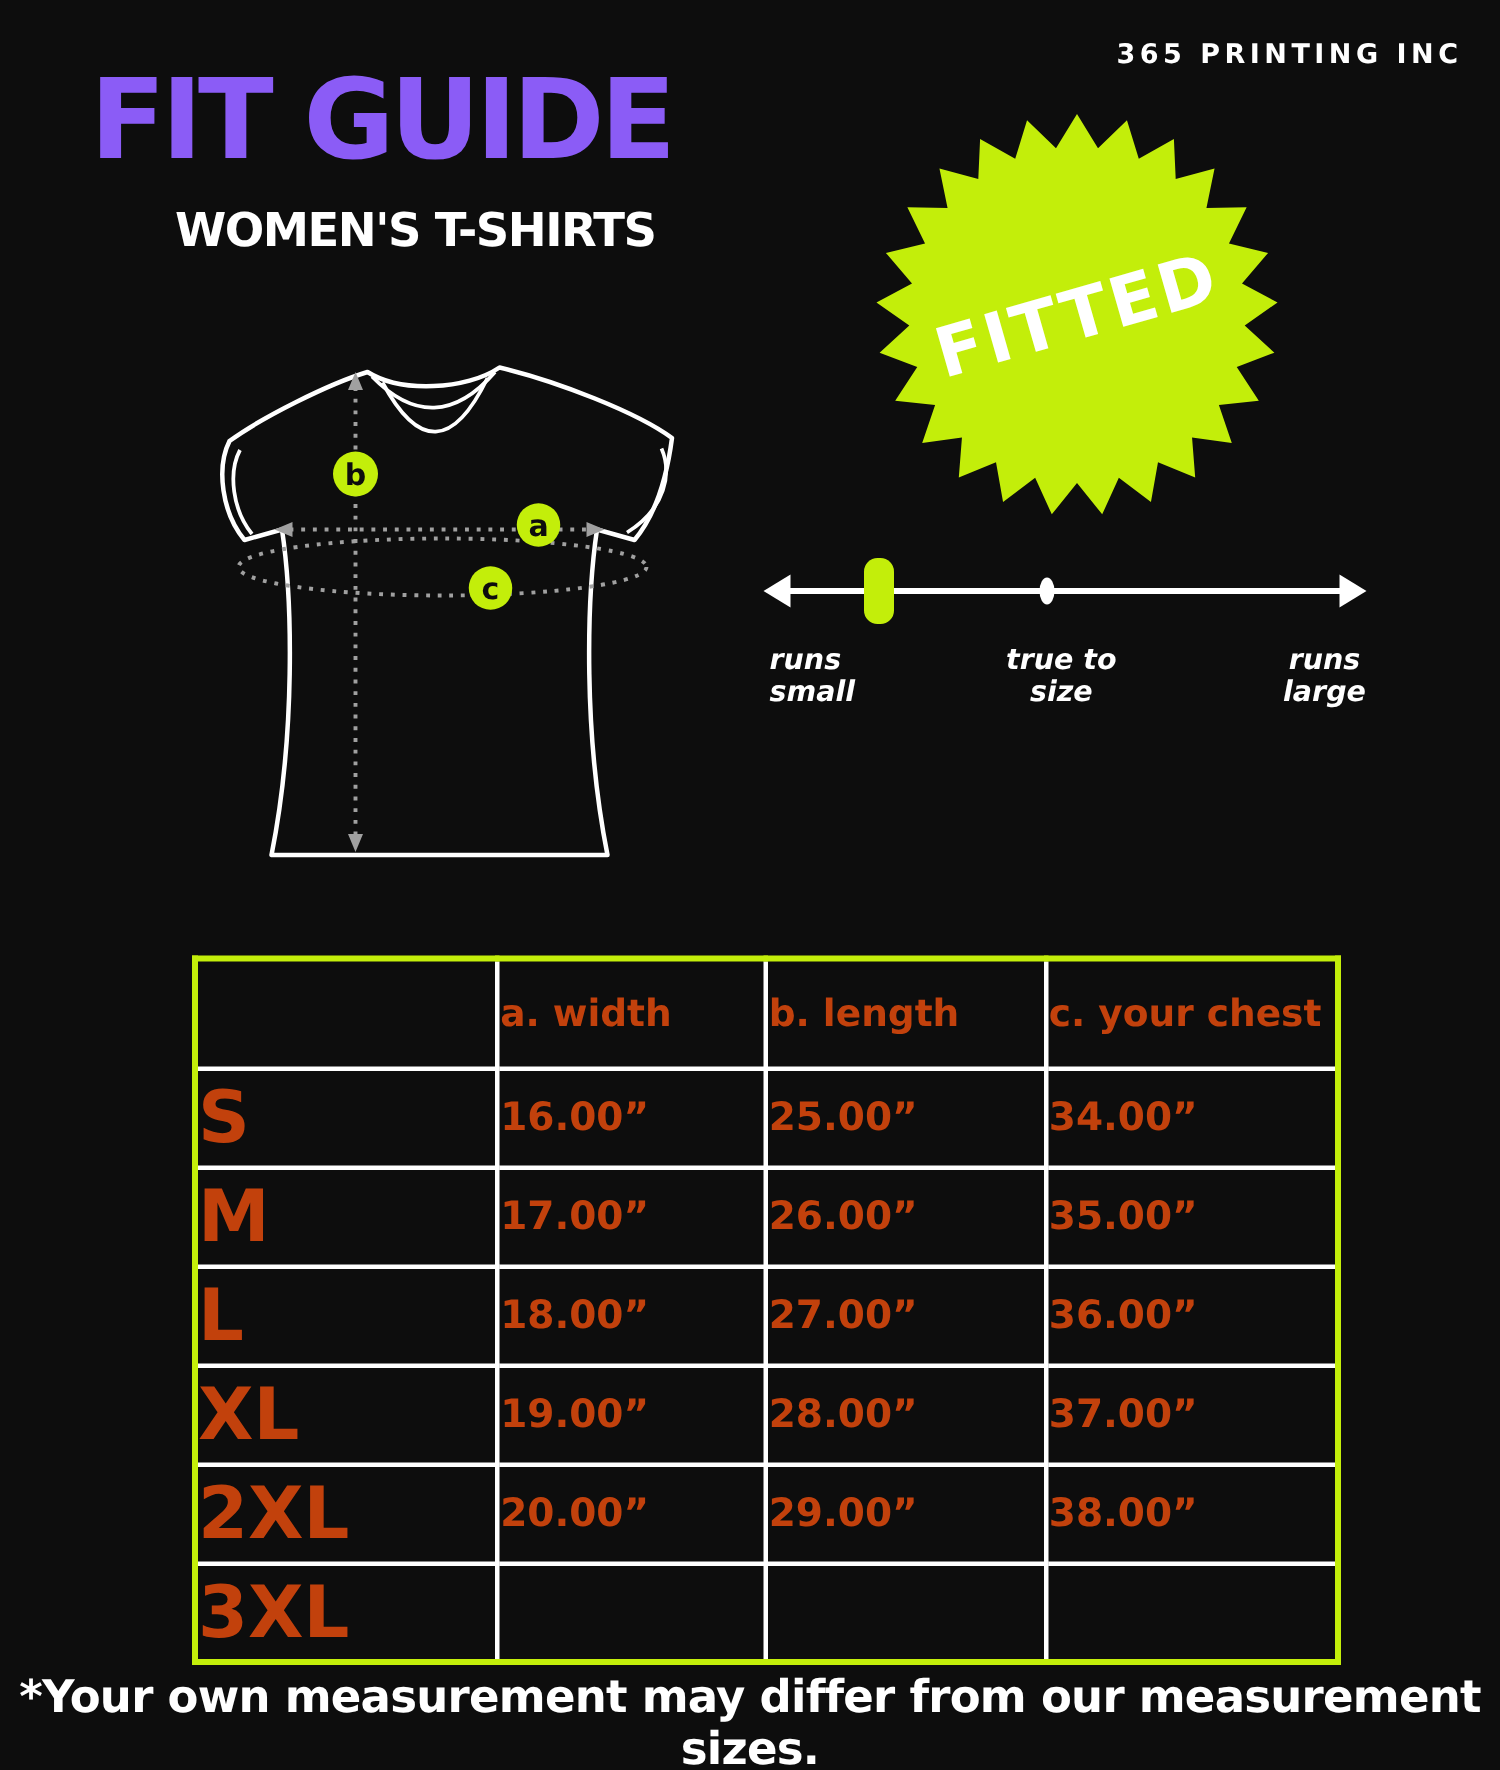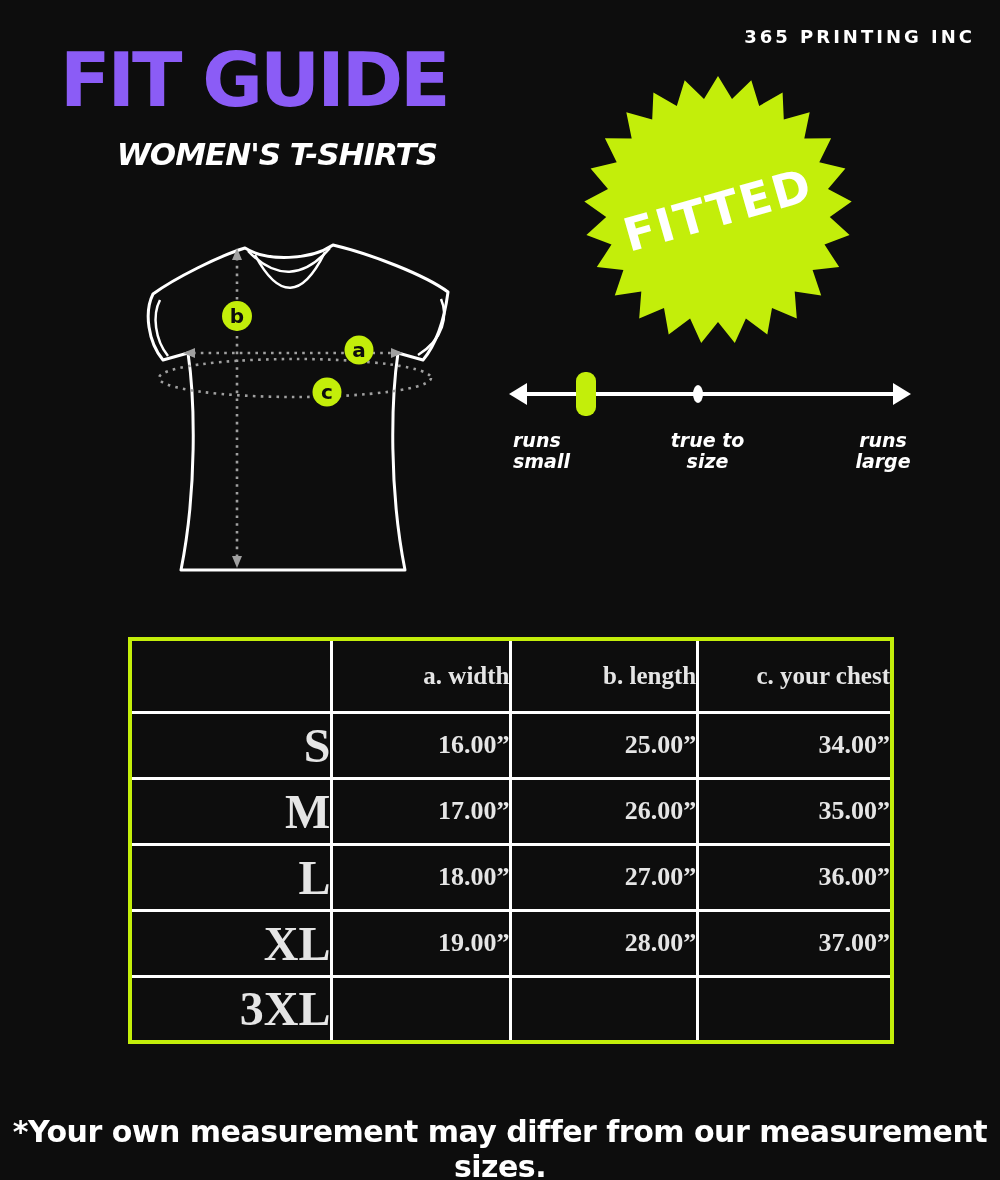--- a/index.html
+++ b/index.html
@@ -32,21 +32,20 @@
   }
   .subtitle {
     position: absolute;
     top: 136px; left: 62px;
     width: 375px;
     text-align: right;
     font-size: 31px;
     letter-spacing: -1px;
     color: #ffffff;
     white-space: nowrap;
-    font-style: italic;
   }
 
   .tshirt-wrap { position: absolute; left: 110px; top: 220px; }
 
   .badge {
     position: absolute;
     left: 578px; top: 70px;
     width: 280px; height: 280px;
   }
   .badge svg { position: absolute; left: 0; top: 0; }
@@ -81,25 +80,24 @@
   table.size-table {
     position: absolute;
     left: 128px; top: 637px;
     width: 766px;
     border-collapse: collapse;
     table-layout: fixed;
   }
   table.size-table { border: 4px solid #c3ee0a; }
   table.size-table td, table.size-table th {
     border: 3px solid #ffffff;
-    text-align: right;
+    text-align: left;
     vertical-align: middle;
-    color: #e5e5e5;
+    color: #c2410c;
     padding: 0;
-    font-family: Liberation Serif, serif;
   }
   table.size-table th { height: 73px; font-size: 25px; font-weight: bold; }
   table.size-table td { height: 66px; }
   td.size-cell  { font-size: 48px; }
   td.value-cell { font-size: 26px; }
   col.c-size  { width: 26.5%; }
   col.c-width { width: 23.5%; }
   col.c-len   { width: 24.5%; }
   col.c-chest { width: 25.5%; }
 
@@ -218,20 +216,26 @@
     <td class="value-cell">27.00”</td>
     <td class="value-cell">36.00”</td>
   </tr>
   <tr>
     <td class="size-cell">XL</td>
     <td class="value-cell">19.00”</td>
     <td class="value-cell">28.00”</td>
     <td class="value-cell">37.00”</td>
   </tr>
   <tr>
+    <td class="size-cell">2XL</td>
+    <td class="value-cell">20.00”</td>
+    <td class="value-cell">29.00”</td>
+    <td class="value-cell">38.00”</td>
+  </tr>
+  <tr>
     <td class="size-cell">3XL</td>
     <td class="value-cell"></td>
     <td class="value-cell"></td>
     <td class="value-cell"></td>
   </tr>
 </tbody>
   </table>
 
 <div class="footnote">*Your own measurement may differ from our measurement sizes.</div>
 

